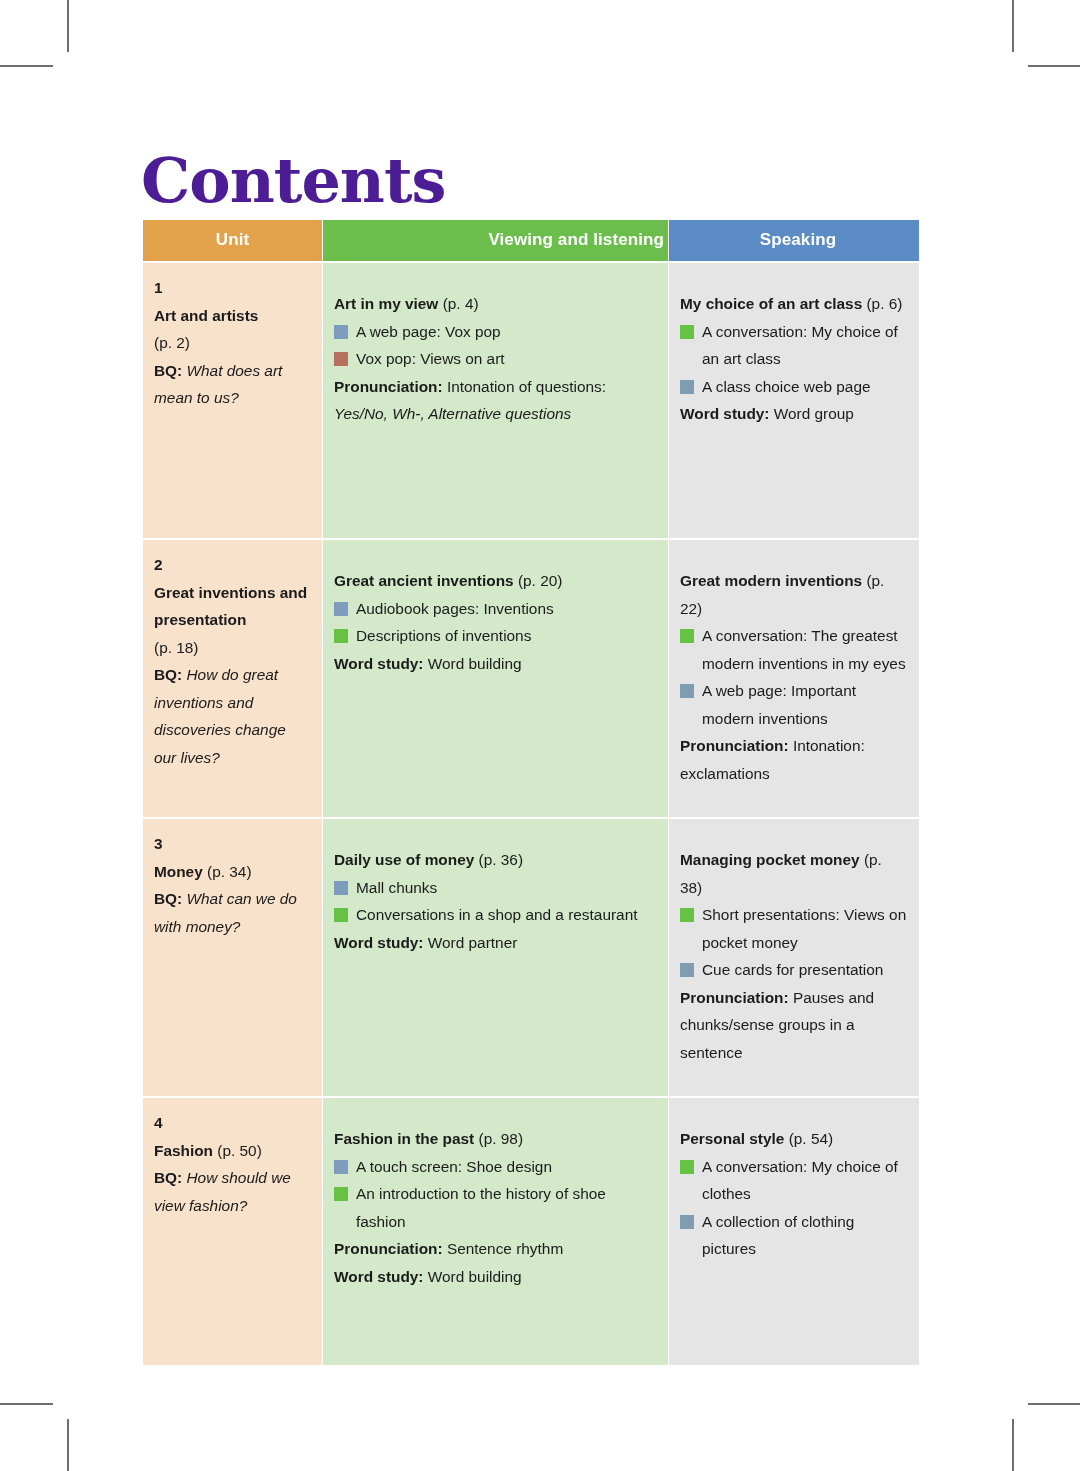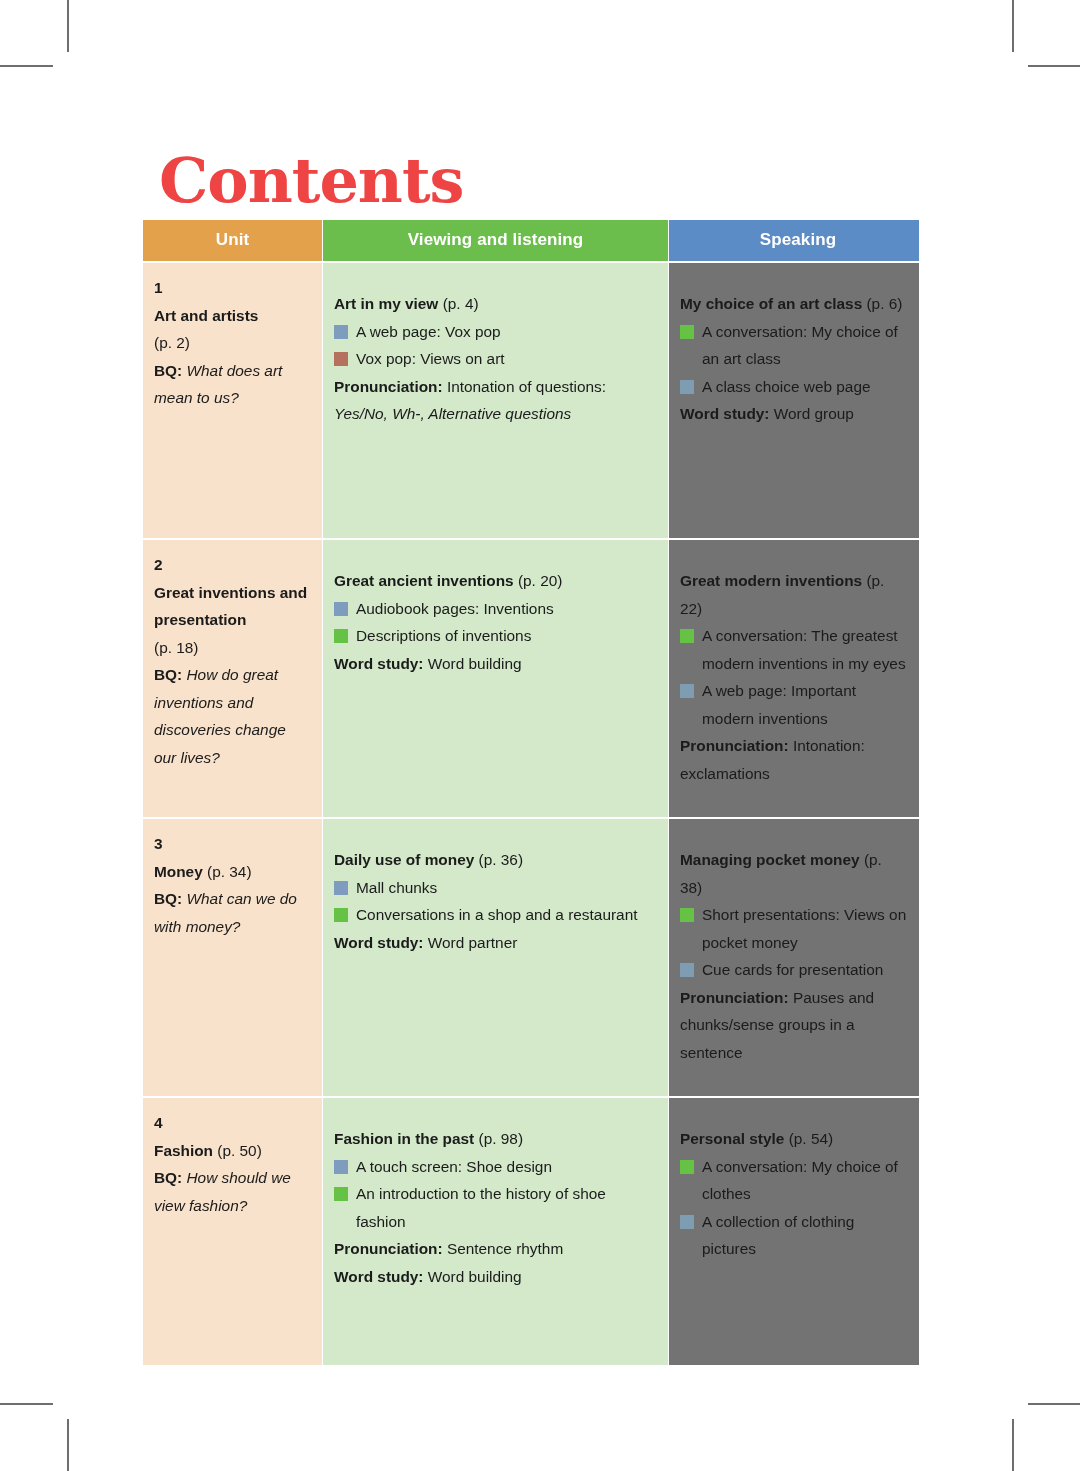--- a/index.html
+++ b/index.html
@@ -28,27 +28,27 @@
   .crop-tr-v { left: 1012px; top: 0;     height: 52px; }
   .crop-tr-h { left: 1028px; top: 65px;  width: 52px; }
   .crop-bl-v { left: 67px;  top: 1419px; height: 52px; }
   .crop-bl-h { left: 0;     top: 1403px; width: 53px; }
   .crop-br-v { left: 1012px; top: 1419px; height: 52px; }
   .crop-br-h { left: 1028px; top: 1403px; width: 52px; }
 
   
   .page-title {
     position: absolute;
-    left: 159px;
+    left: 141px;
     top: 108px;
     font-family: "DejaVu Serif", serif;
     font-weight: bold;
     font-size: 62px;
     letter-spacing: -1px;
-    color: #ef4444;
+    color: #4c1d95;
     line-height: 1;
   }
 
   
   .toc-table {
     position: absolute;
     left: 142px;
     top: 218px;
     width: 776px;
     border-collapse: separate;
@@ -63,33 +63,33 @@
   thead th {
     color: #ffffff;
     font-size: 17px;
     font-weight: bold;
     text-align: center;
     padding: 10px 4px 11px;
     vertical-align: middle;
     letter-spacing: 0.1px;
   }
   th.h-unit     { background: #e3a14b; }
-  th.h-viewing  { background: #6cbe4c; }
+  th.h-viewing  { background: #6cbe4c; text-align: right; }
   th.h-speaking { background: #5c8cc6; padding-left: 12px; }
 
   tbody td {
     vertical-align: top;
     padding: 11px 12px 14px 11px;
     font-size: 15.4px;
     line-height: 1.79;
     color: #1b1b1b;
   }
   td.cell-unit     { background: #f8e2cb; }
   td.cell-viewing  { background: #d3e9ca; }
-  td.cell-speaking { background: #737373; }
+  td.cell-speaking { background: #e5e5e5; }
 
   
   tr.r1 td { height: 250px; }
   tr.r2 td { height: 252px; }
   tr.r3 td { height: 252px; }
   tr.r4 td { height: 242px; }
 
   
   .b      { font-weight: bold; }
   .it     { font-style: italic; }

